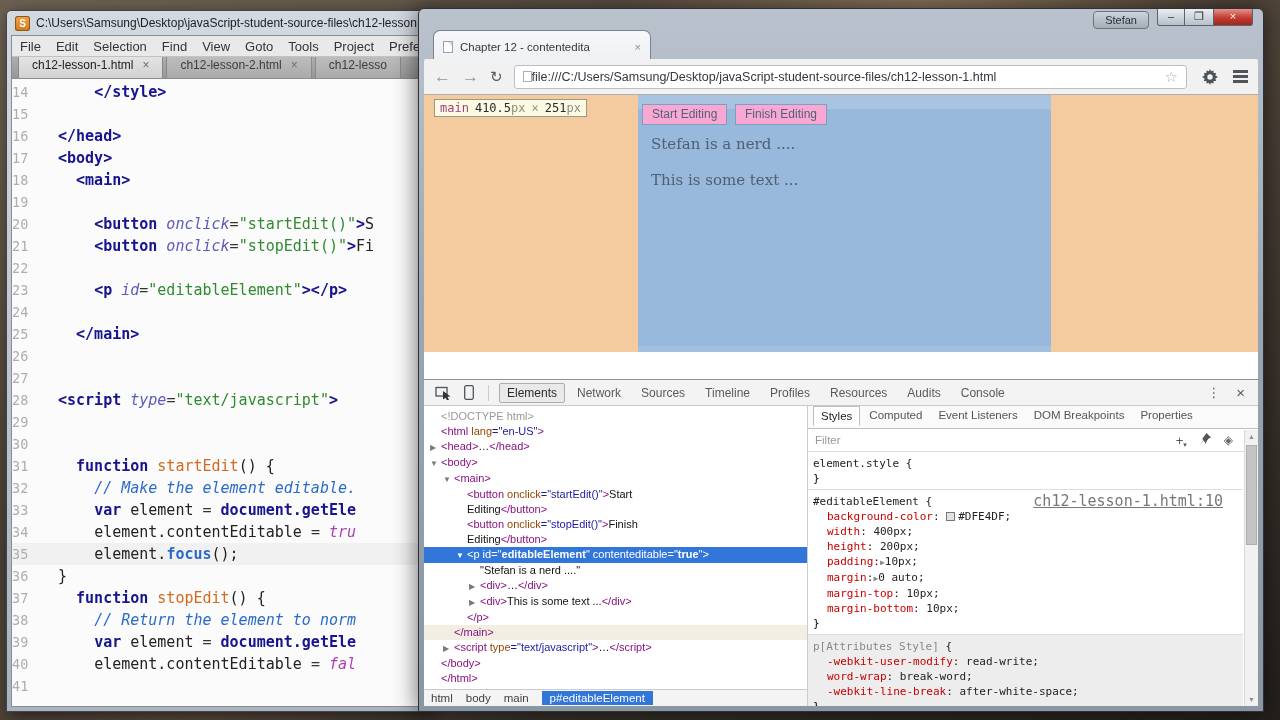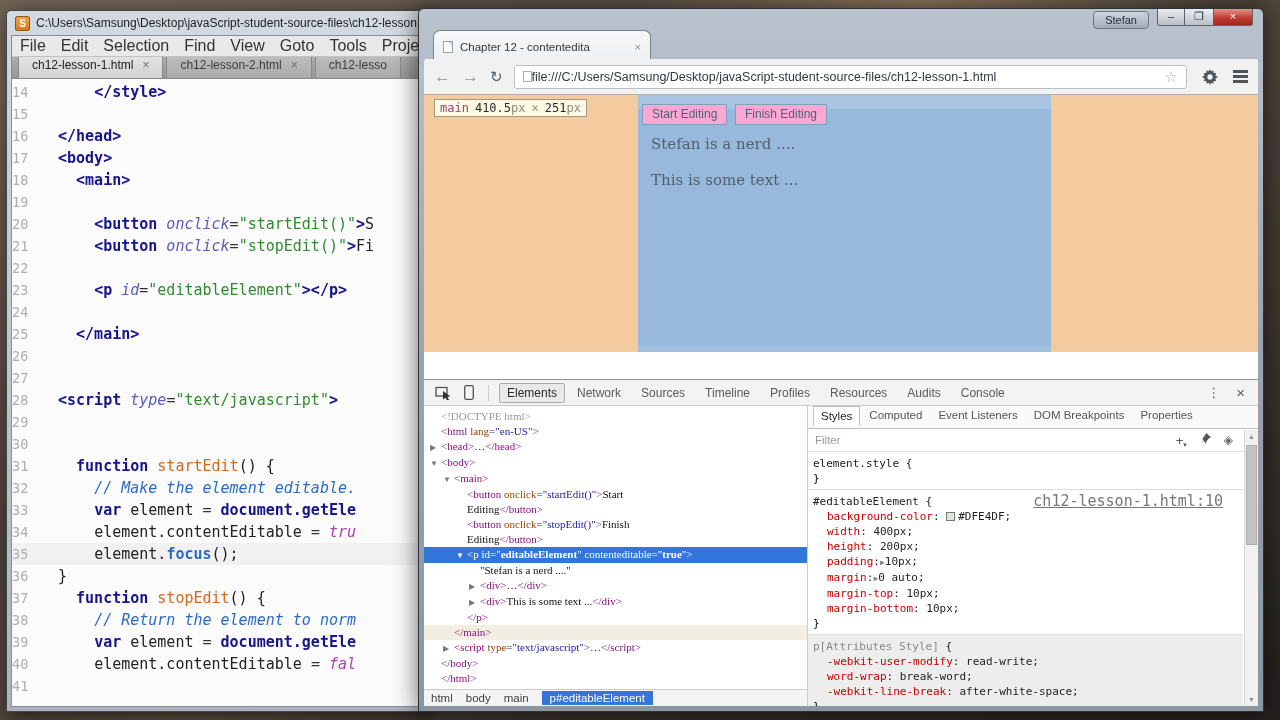--- a/index.html
+++ b/index.html
@@ -15,21 +15,21 @@
     border:1px solid #41464d;border-radius:5px 5px 0 0;
     background:linear-gradient(#d3d9e0,#a9b2bd);box-shadow:3px 4px 16px rgba(0,0,0,.55)}
   .ed-titlebar{height:24px;display:flex;align-items:center;gap:6px;padding:0 8px;overflow:hidden}
   .ed-icon{flex:none;width:15px;height:15px;border-radius:3px;background:linear-gradient(#f5a44a,#cf7a1d);
     color:#fff;font:bold 10px/15px "Liberation Sans",sans-serif;text-align:center;box-shadow:0 0 0 1px #8a5a14 inset}
   .ed-title{font-size:12px;color:#1d2averflow:hidden;color:#1c1e21;white-space:nowrap}
   .ed-body{position:absolute;left:4px;right:4px;top:24px;bottom:4px;display:flex;flex-direction:column;
     background:#fbfbfb;border:1px solid #868d96;overflow:hidden}
   .ed-menubar{flex:none;height:21px;background:#e9e9e9;border-bottom:1px solid #c2c2c2;
     display:flex;align-items:center;gap:15px;padding:0 8px;overflow:hidden}
-  .menu-item{font-size:16px;color:#333;white-space:nowrap}
+  .menu-item{font-size:13px;color:#333;white-space:nowrap}
   .ed-tabbar{flex:none;height:22px;background:linear-gradient(#aeaeae,#979797);border-bottom:1px solid #8b8b8b;
     display:flex;align-items:flex-end;gap:3px;padding:6px 0 0 6px;overflow:hidden}
   .ed-tab{height:27px;display:flex;align-items:center;gap:9px;padding:0 13px;border-radius:7px 7px 0 0;
     background:linear-gradient(#c1c1c1,#aaaaaa);border:1px solid #8a8a8a;border-bottom:none;
     font-size:12px;color:#3c3c3c;white-space:nowrap;flex:none}
   .ed-tab.active{background:linear-gradient(#e7e7e7,#d2d2d2);color:#222}
   .ed-tab-close{color:#6f6f6f;font-size:12px}
   .ed-code{flex:1;overflow:hidden;font-family:"DejaVu Sans Mono",monospace;font-size:15px;padding-top:2px}
   .code-line{height:22px;line-height:22px;display:flex;white-space:pre}
   .code-line.cur{background:#f1f1f1}
@@ -104,21 +104,21 @@
   .dt-icon{display:flex;align-items:center;padding:0 4px}
   .dt-sep{width:1px;height:16px;background:#ccc;margin:0 6px}
   .dt-tab{font-size:12px;color:#5a5a5a;padding:3px 8px;white-space:nowrap}
   .dt-tab.active{background:#e9e9e9;border:1px solid #acacac;border-radius:2px;color:#2b2b2b;padding:2px 7px}
   .dt-right{margin-left:auto;display:flex;align-items:center;gap:16px;padding-right:6px;color:#5a5a5a}
   .dt-kebab{font-size:13px}
   .dt-close{font-size:15px}
   .dt-body{flex:1;display:flex;min-height:0}
 
   .elements-pane{flex:none;width:384px;border-right:1px solid #ccc;display:flex;flex-direction:column;min-width:0}
-  .dom-tree{flex:1;overflow:hidden;font-family:Liberation Serif, serif;font-size:11px;padding-top:3px}
+  .dom-tree{flex:1;overflow:hidden;font-family:Liberation Sans, sans-serif;font-size:11px;padding-top:3px}
   .dom-line{line-height:15px;white-space:pre}
   .dom-arrow{display:inline-block;width:11px;color:#7a7a7a;font-size:8px}
   .dn-tag{color:#881280}
   .dn-attr{color:#994500}
   .dn-val{color:#1a1aa6}
   .dn-q{color:#1a1aa6}
   .dn-txt{color:#111}
   .dn-doc{color:#999}
   .dom-line.sel{background:#3276d9}
   .dom-line.sel span{color:#fff}

